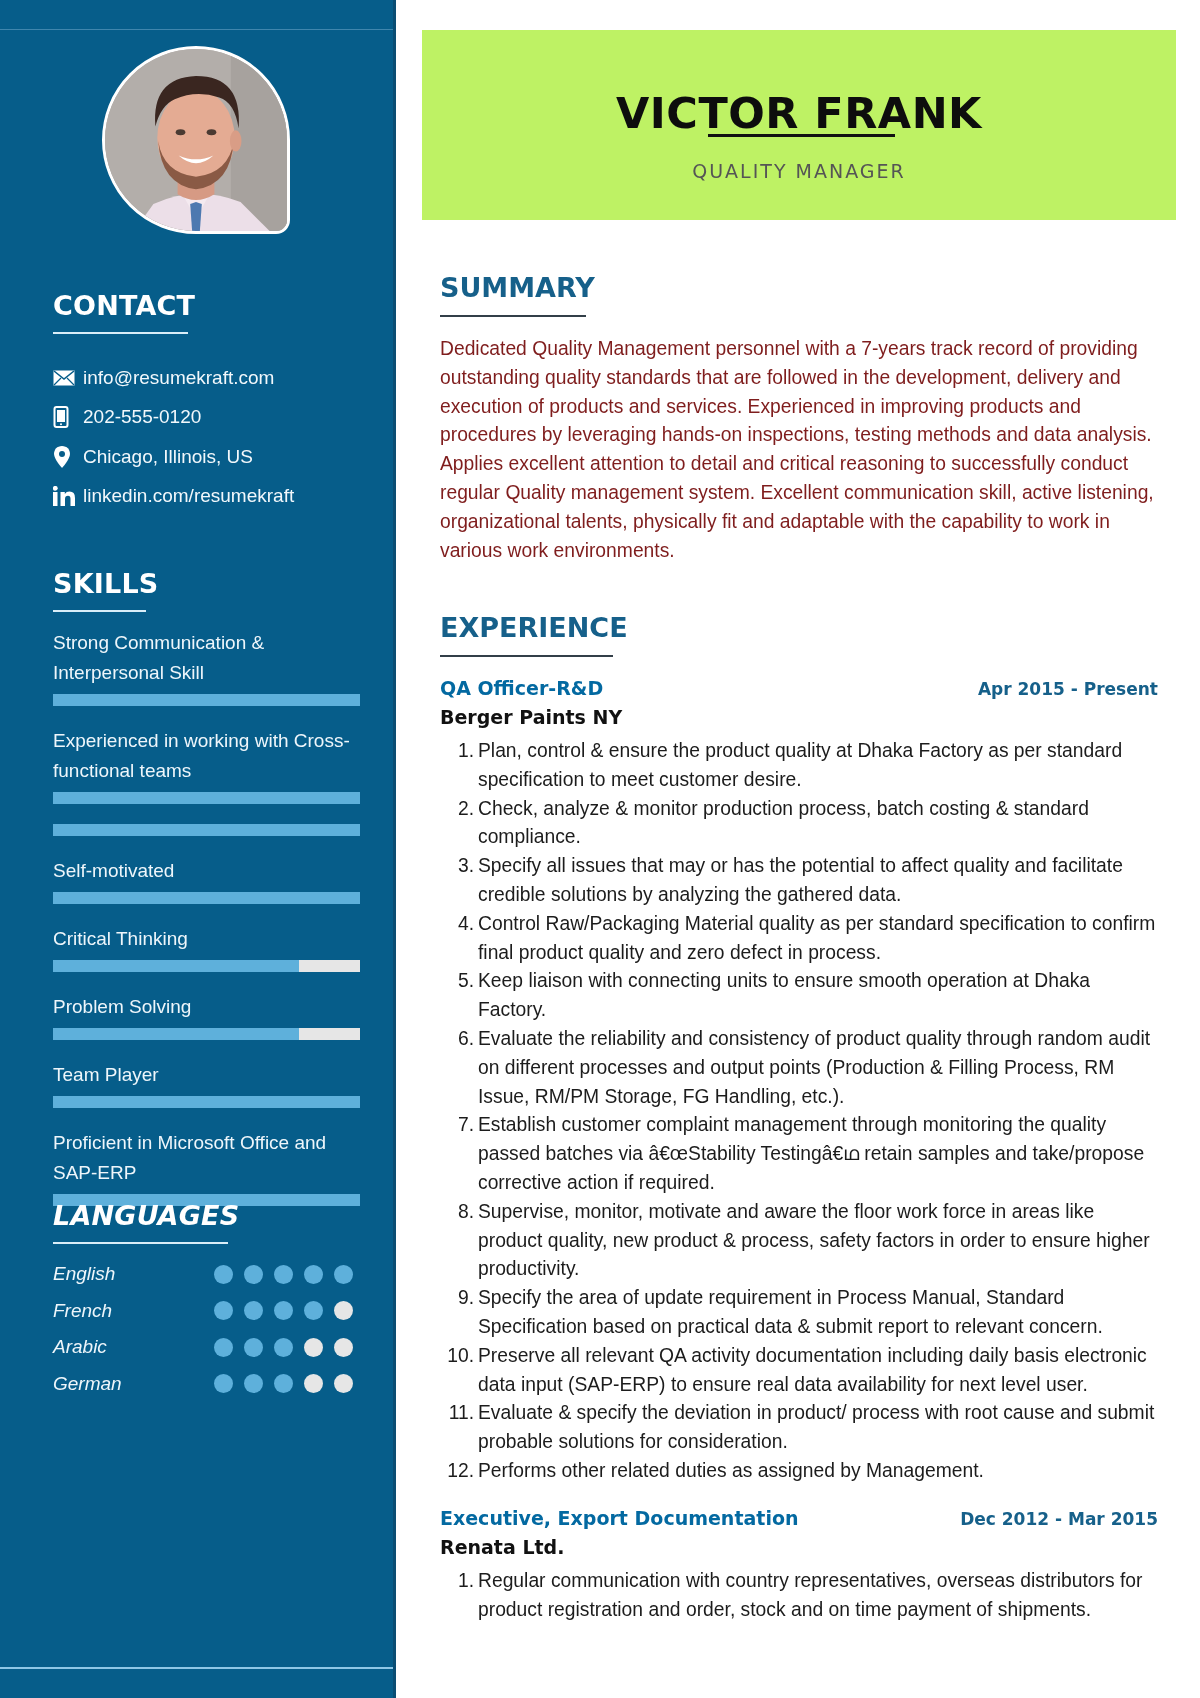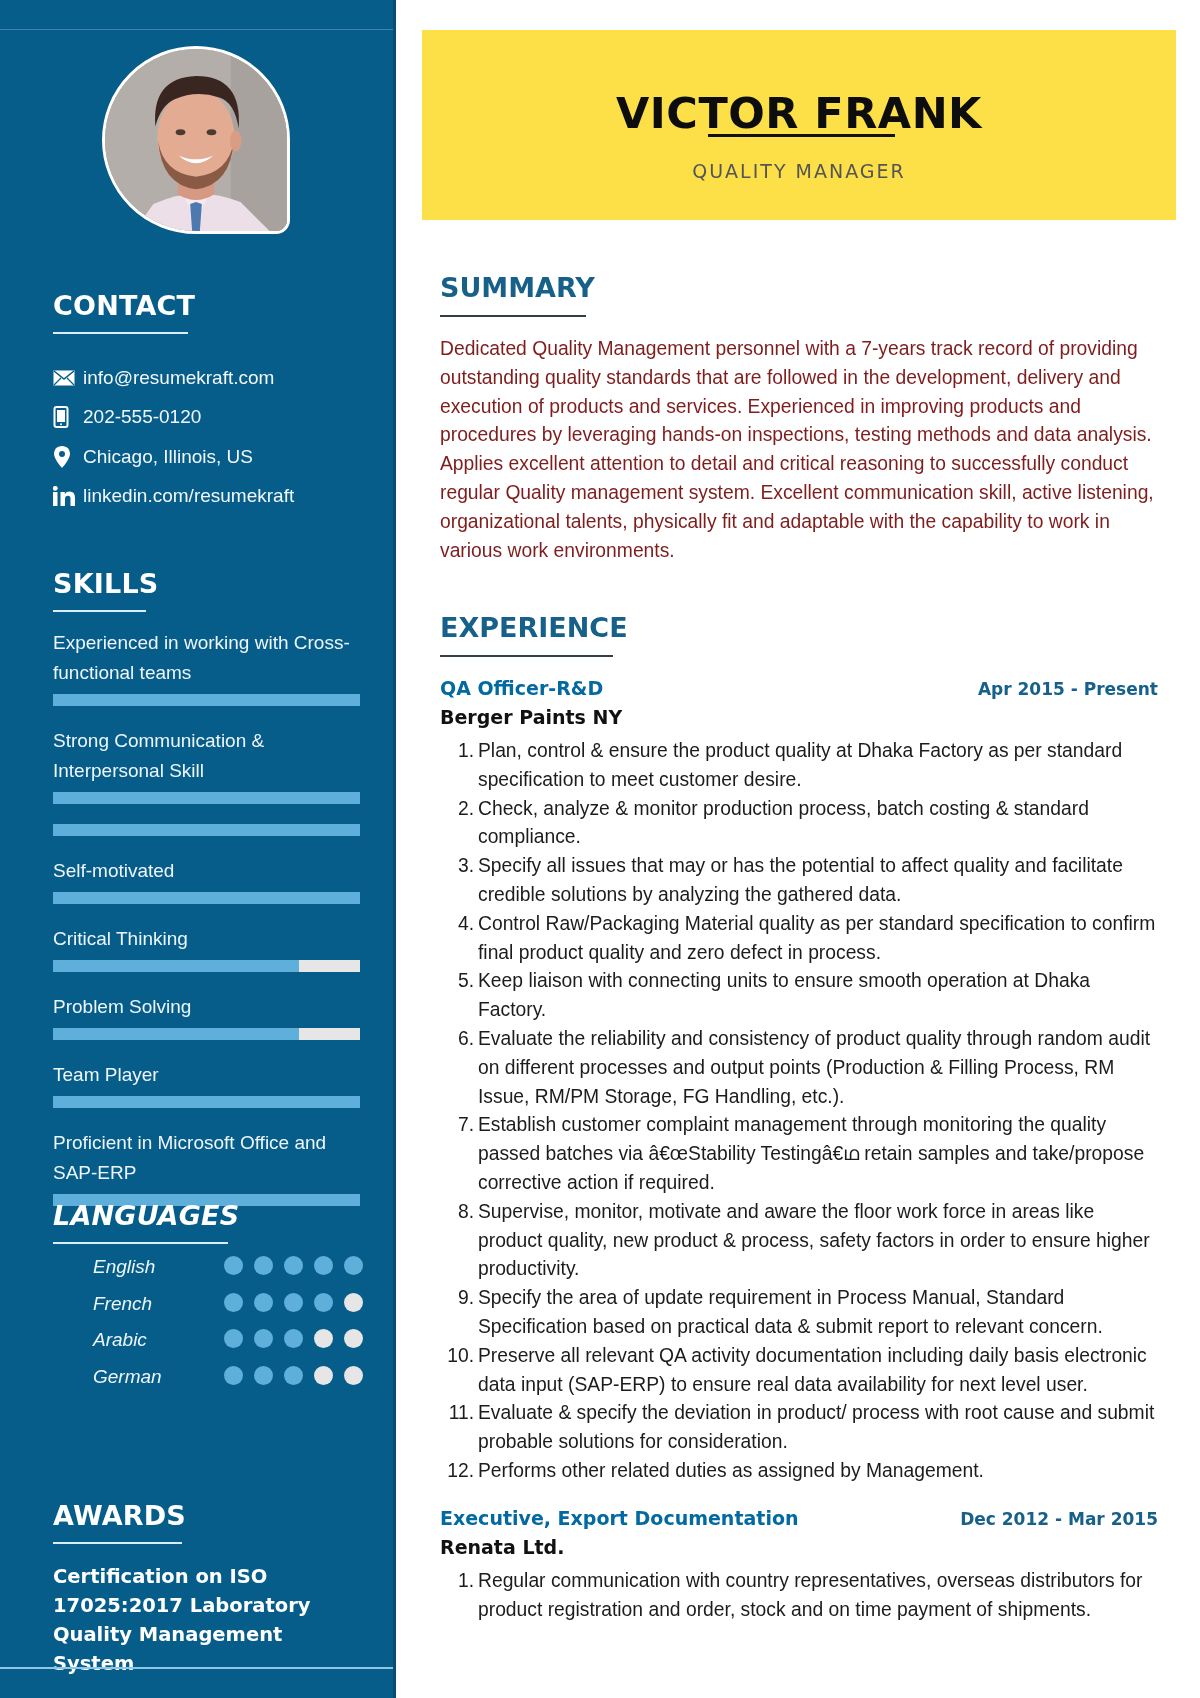--- a/index.html
+++ b/index.html
@@ -34,35 +34,35 @@
   .contact-list { margin-top: 24px; }
   .contact-item { display: flex; align-items: center; height: 39.5px; font-size: 19px; color: #f2f8fc; }
   .contact-item .ico { width: 30px; display: flex; align-items: center; justify-content: flex-start; }
   .contact-item .ico svg { display: block; }
 
   .skill { margin-top: 0; }
   .skill-label { font-size: 19px; line-height: 30px; color: #eef6fb; }
   .skill-bar { height: 12px; width: 307px; background: #e6e6e6; margin-top: 6px; margin-bottom: 20px; position: relative; }
   .skill-fill { position: absolute; left: 0; top: 0; bottom: 0; background: #5eb0db; }
 
-  .lang-row { display: flex; height: 36.5px; margin-left: 40px; }
+  .lang-row { display: flex; align-items: center; height: 36.5px; }
   .lang-name { width: 161px; font-size: 19px; color: #eef6fb; }
   .dots { display: flex; gap: 11px; }
   .dot { width: 19px; height: 19px; border-radius: 50%; background: #e6e6e6; }
   .dot.on { background: #5eb0db; }
 
   .award-text {
     margin-top: 18px; font-family: "DejaVu Sans", sans-serif; font-weight: bold;
     font-size: 19.5px; line-height: 29px; color: #ffffff;
   }
 
   
   .header-box {
     position: absolute; left: 422px; top: 30px; width: 754px; height: 190px;
-    background: #fde047; text-align: center;
+    background: #bef264; text-align: center;
   }
   .name {
     position: absolute; left: 0; right: 0; top: 58px;
     font-family: "DejaVu Sans", sans-serif; font-weight: bold; font-size: 43px;
     letter-spacing: 0.5px; color: #0d0d0d; line-height: 50px;
   }
   .name-rule { position: absolute; left: 286px; top: 104px; width: 187px; height: 3px; background: #111111; }
   .role {
     position: absolute; left: 0; right: 0; top: 130px;
     font-family: "DejaVu Sans", sans-serif; font-size: 19px; letter-spacing: 2px; color: #555555;
@@ -162,27 +162,27 @@
         <span>linkedin.com/resumekraft</span>
       </div>
     </div>
   </section>
 
   <section class="side-section" style="top:568px;">
     <h2 class="side-heading">SKILLS</h2>
     <div class="side-underline" style="width:93px;"></div>
     <div style="margin-top:16px;">
       <div class="skill">
+        <div class="skill-label">Strong Communication &amp; Interpersonal Skill</div>
+        <div class="skill-bar">
+            <div class="skill-fill" style="width:100%"></div>
+          </div>
+      </div>
+      <div class="skill">
         <div class="skill-label">Experienced in working with Cross-functional teams</div>
-        <div class="skill-bar">
-            <div class="skill-fill" style="width:100%"></div>
-          </div>
-      </div>
-      <div class="skill">
-        <div class="skill-label">Strong Communication &amp; Interpersonal Skill</div>
         <div class="skill-bar">
             <div class="skill-fill" style="width:100%"></div>
           </div>
       </div>
       <div class="skill">
         <div class="skill-bar">
             <div class="skill-fill" style="width:100%"></div>
           </div>
       </div>
       <div class="skill">
@@ -258,25 +258,20 @@
           <span class="dot on"></span>
             <span class="dot on"></span>
             <span class="dot on"></span>
             <span class="dot"></span>
             <span class="dot"></span>
         </span>
       </div>
     </div>
   </section>
 
-  <section class="side-section" style="top:1500px;">
-    <h2 class="side-heading">AWARDS</h2>
-    <div class="side-underline" style="width:129px;"></div>
-    <div class="award-text">Certification on ISO 17025:2017 Laboratory Quality Management System</div>
-  </section>
 
   <div class="rule-bottom"></div>
 </aside>
 
 <header class="header-box">
   <h1 class="name">VICTOR FRANK</h1>
   <div class="name-rule"></div>
   <div class="role">QUALITY MANAGER</div>
 </header>
 

